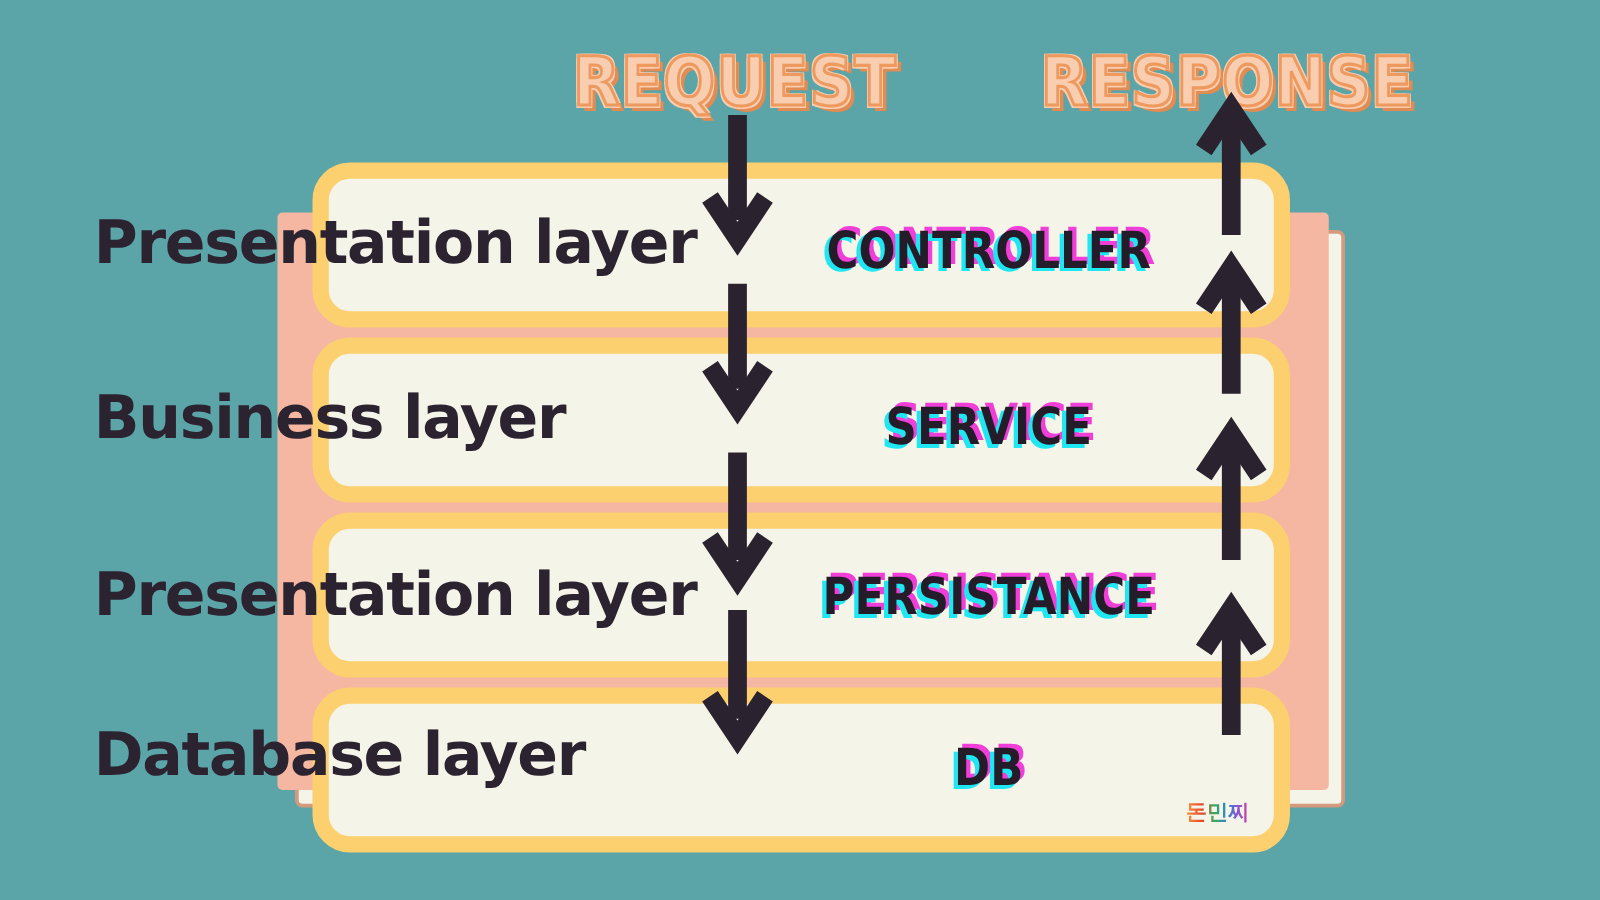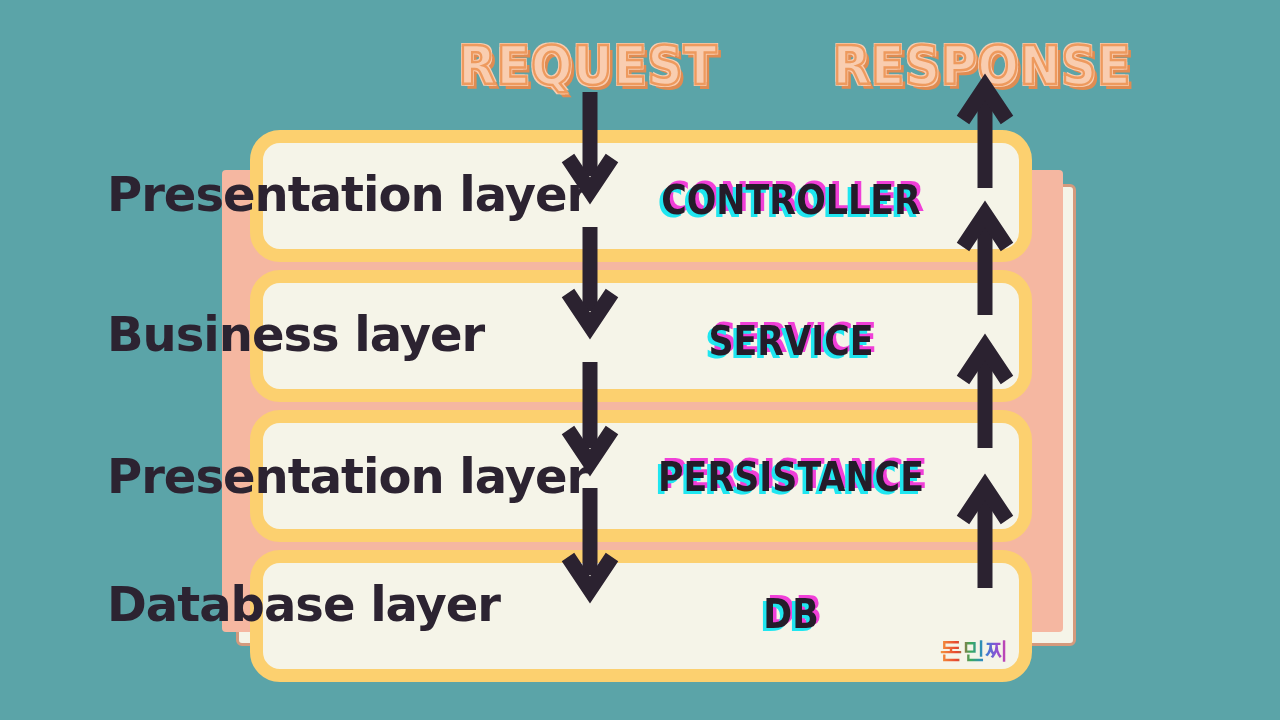--- a/index.html
+++ b/index.html
@@ -22,21 +22,21 @@
   .layer-box{
     position:absolute;left:250px;width:782px;height:132px;
     background:#f5f4e8;border:13px solid #fcd06f;border-radius:30px;
     box-sizing:border-box;z-index:3;
   }
   .box-1{top:130px}.box-2{top:270px}.box-3{top:410px}.box-4{top:550px}
   
   .side-label{
     position:absolute;left:75px;transform:translateY(-50%);
     font-size:48px;font-weight:bold;letter-spacing:-1px;
-    color:#2c2331;z-index:5;white-space:nowrap;margin-left:32px;
+    color:#2c2331;z-index:5;white-space:nowrap;
   }
   .side-1{top:194px}.side-2{top:334px}.side-3{top:476px}.side-4{top:604px}
   
   .glitch{
     position:absolute;left:791px;transform:translate(-50%,-50%) scaleX(.85);
     font-size:41px;font-weight:bold;letter-spacing:0px;white-space:nowrap;
     color:#241c29;z-index:5;
     text-shadow:-4px 3px 0 #1fe6f0, 4px -3px 0 #f03fd8;
   }
   .comp-1{top:200px}.comp-2{top:341px}.comp-3{top:477px}.comp-4{top:614px}
@@ -52,21 +52,21 @@
       5px 5px 0 #e08c52;
     z-index:4;
   }
   .heading-request{left:588px}
   .heading-response{left:982px}
   
   .arrows{position:absolute;left:0;top:0;z-index:6;pointer-events:none;}
   
   .watermark{
     position:absolute;left:974px;top:650px;transform:translate(-50%,-50%);
-    font-size:23px;font-weight:bold;z-index:7;white-space:nowrap;
+    font-size:17px;font-weight:bold;z-index:7;white-space:nowrap;
     background:linear-gradient(90deg,#f59a3e 0%,#e8452f 25%,#3aaa5a 45%,#2e86d1 65%,#8c52d4 82%,#d33fa6 100%);
     -webkit-background-clip:text;background-clip:text;color:transparent;text-align:center;
   }
 </style>
 </head>
 <body>
 
 <div class="backsheet"></div>
 <div class="salmon-sheet"></div>
 

